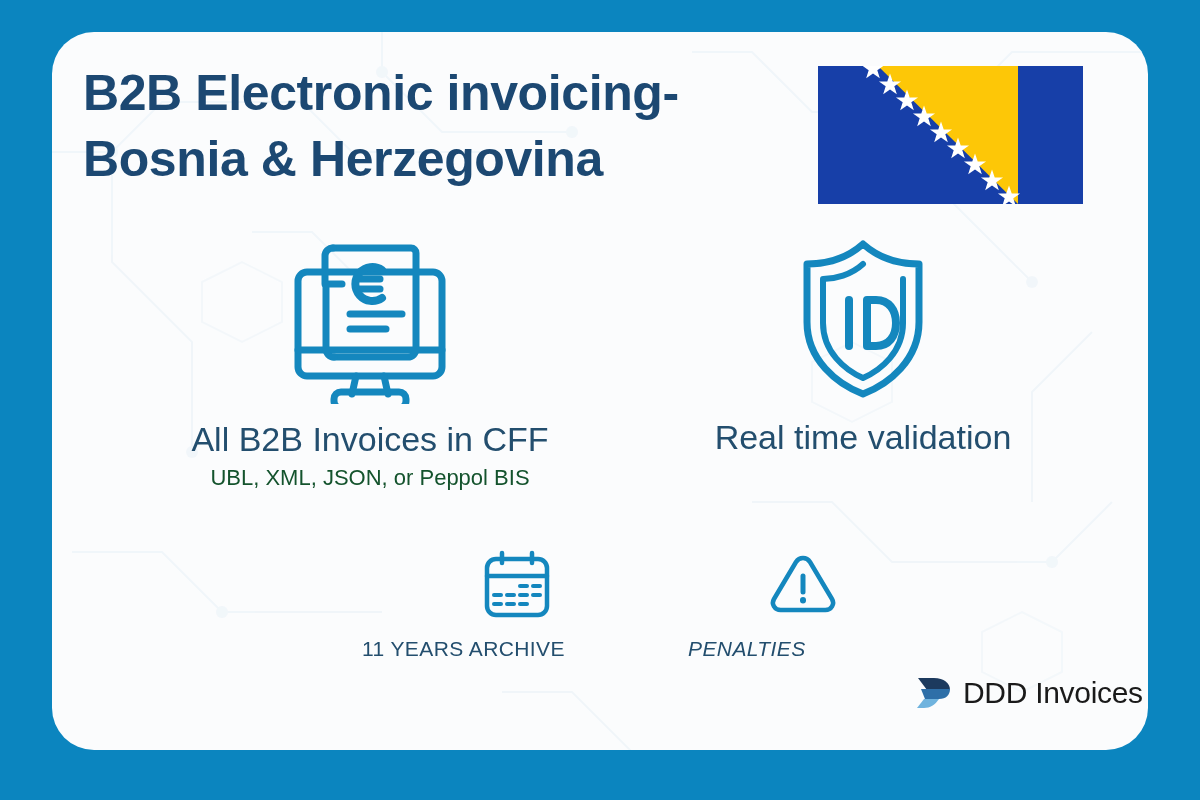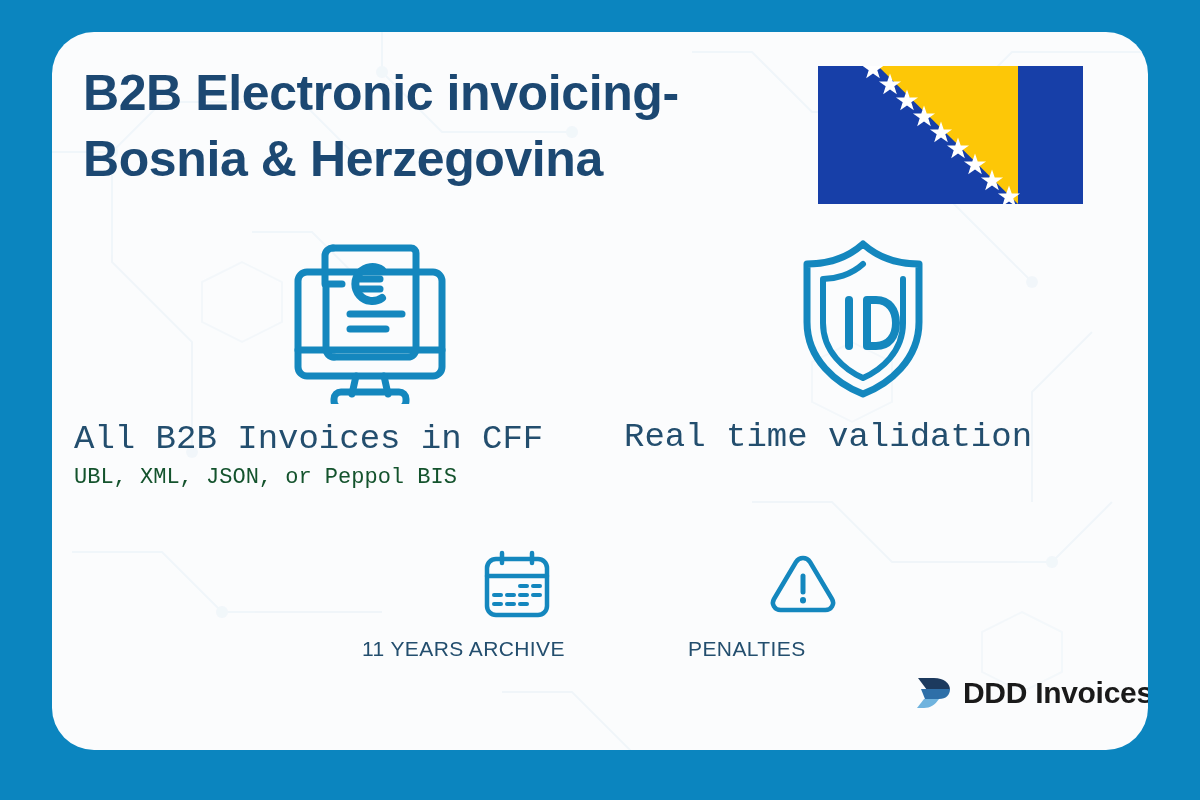--- a/index.html
+++ b/index.html
@@ -50,22 +50,21 @@
   .flag {
     position: absolute;
     left: 766px;
     top: 34px;
     width: 265px;
     height: 138px;
   }
   
   .feature {
     position: absolute;
-    text-align: left;
-    font-family: Liberation Mono, monospace;
+    text-align: center;
   }
   .feature-icon {
     display: block;
     margin: 0 auto;
   }
   .feature-title {
     font-size: 34px;
     color: #234E6E;
     line-height: 1.15;
     margin-top: 16px;
@@ -102,33 +101,34 @@
   }
   #mini-archive {
     left: 310px;
     top: 517px;
     width: 310px;
   }
   #mini-penalties {
     left: 636px;
     top: 517px;
     width: 230px;
+    font-style: italic;
   }
   
   .logo {
     position: absolute;
     left: 862px;
     top: 644px;
     display: flex;
     align-items: center;
     gap: 11px;
   }
   .logo-text {
     font-size: 30px;
-    font-weight: bold;
+    font-weight: normal;
     color: #1A1A1A;
     letter-spacing: -0.3px;
     white-space: nowrap;
     text-align: center;
   }
 </style>
 </head>
 <body>
 
 <div class="stage">

